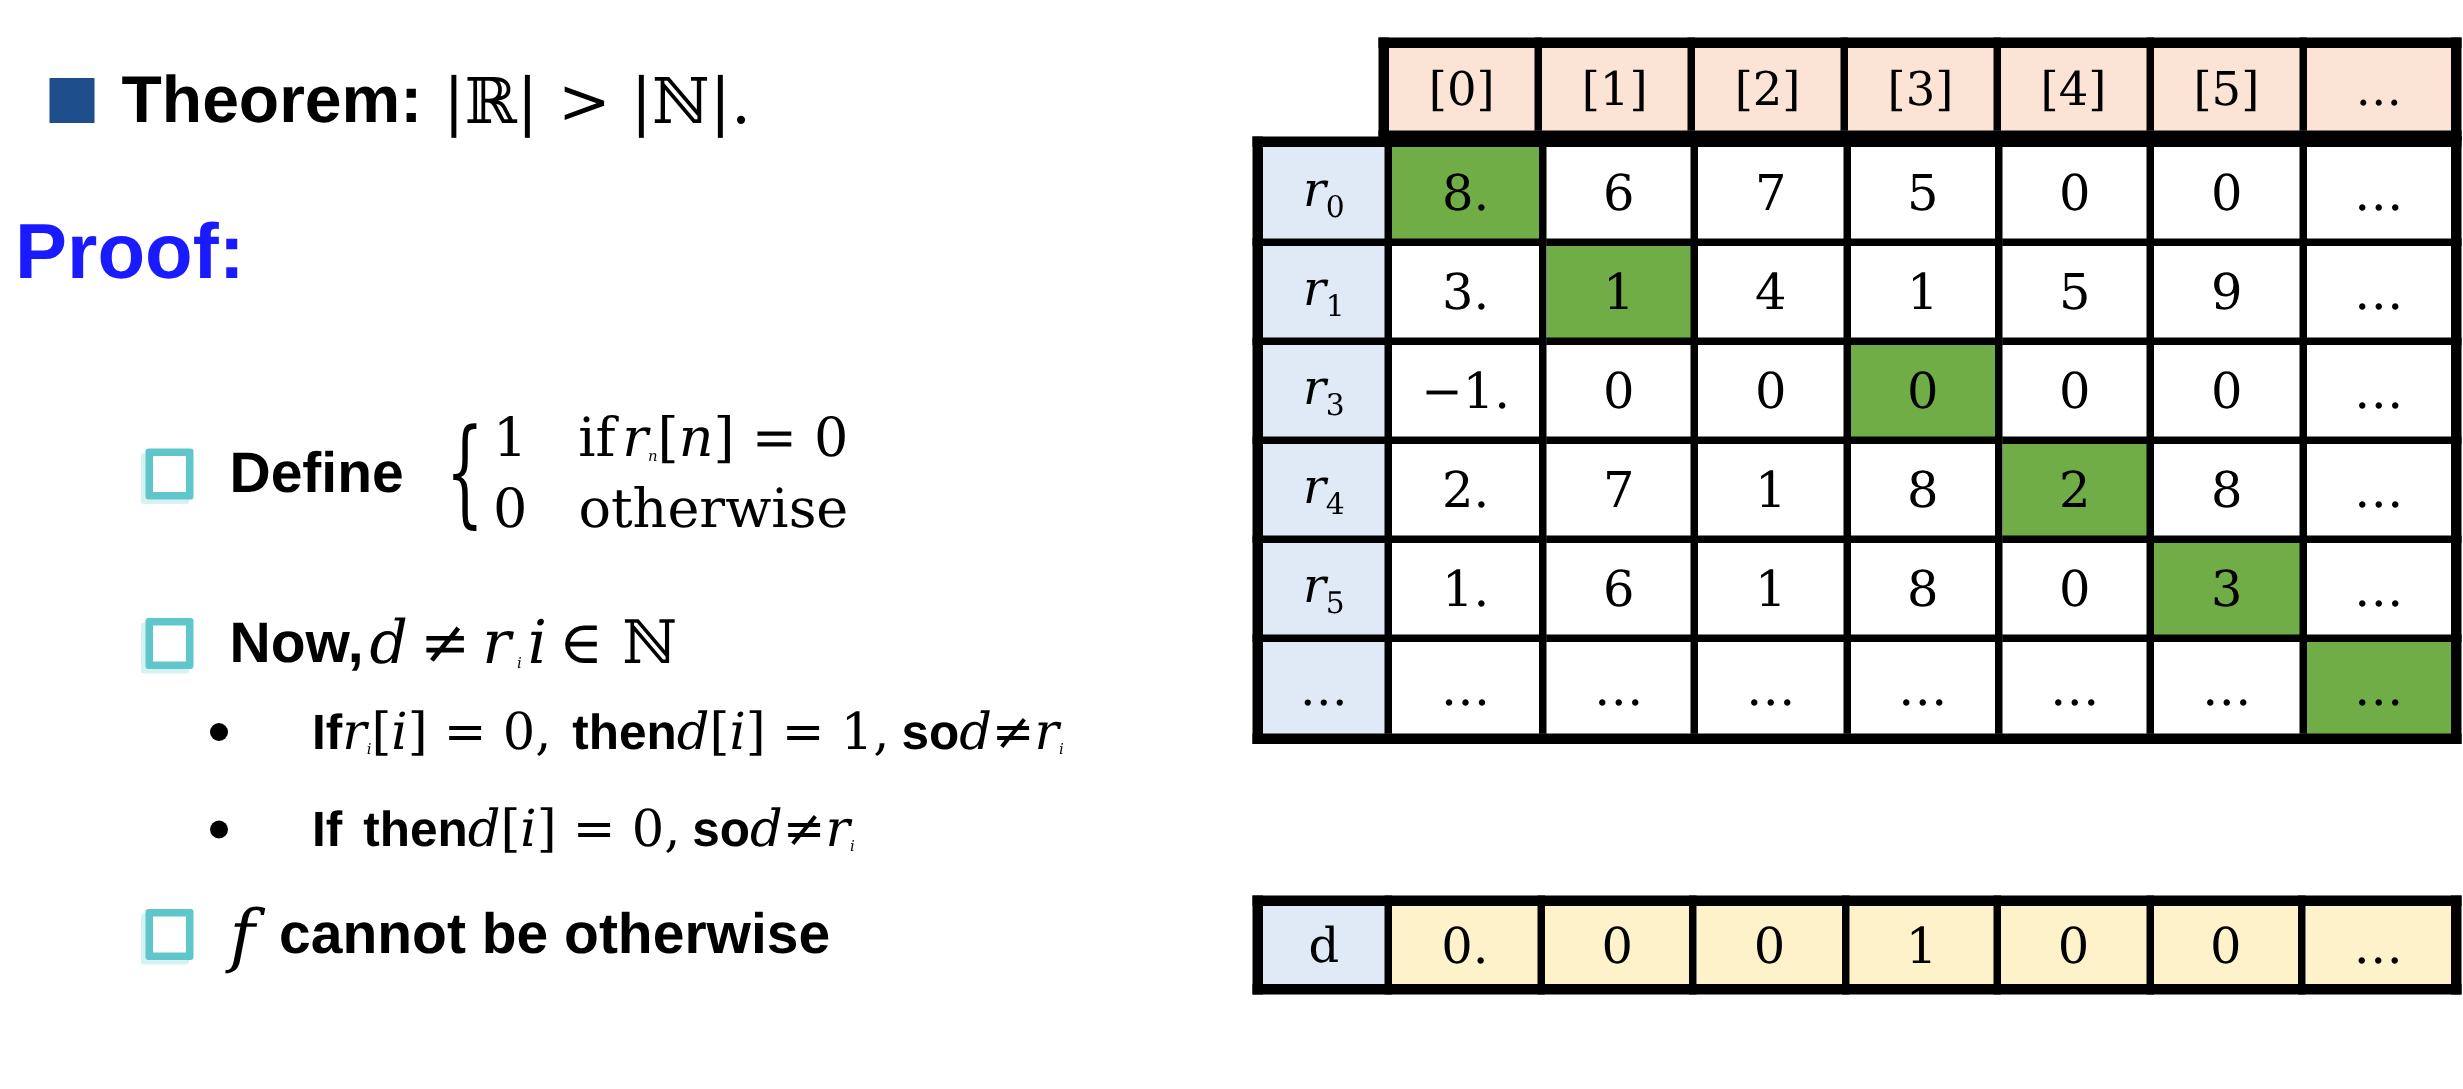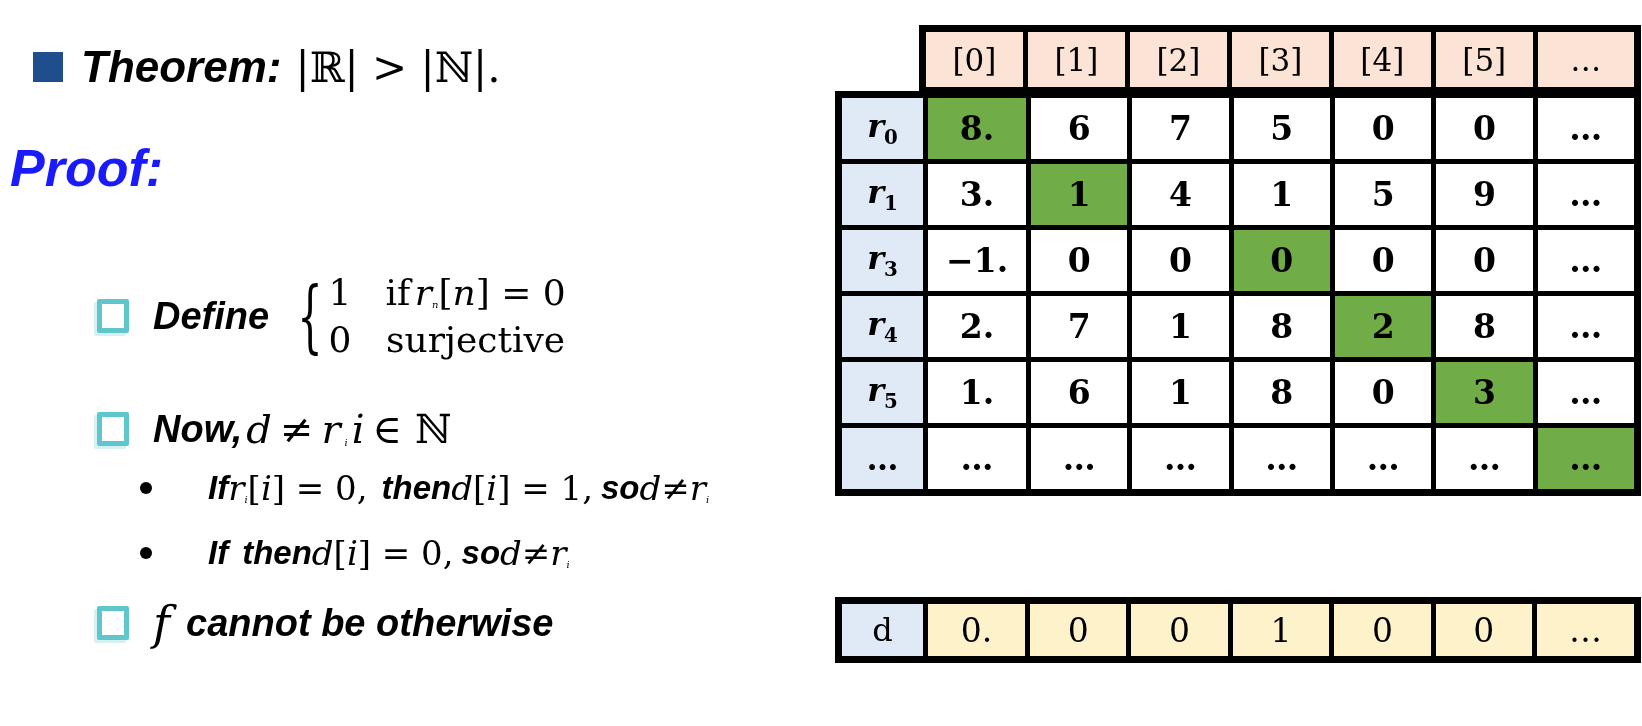--- a/index.html
+++ b/index.html
@@ -5,21 +5,21 @@
   :root{
     --title-bullet:#1f4e8c; --proof-text:#1a1aff; --item-bullet:#5fc6cc;
     --header-bg:#fbe3d5; --label-bg:#dfeaf6; --diagonal-bg:#70ad47;
     --d-row-bg:#fef2cb; --grid-border:#000000; --slide-bg:#ffffff;
   }
   html,body{margin:0;padding:0;}
   .slide{position:relative;width:1642px;height:726px;background:var(--slide-bg);overflow:hidden;
          font-family:"Liberation Sans","DejaVu Sans",sans-serif;color:#000;}
   .abs{position:absolute;}
   
-  .ks{font-family:"Liberation Sans","DejaVu Sans",sans-serif;font-weight:700;font-style:italic;}
+  .ks{font-family:"Liberation Sans","DejaVu Sans",sans-serif;font-weight:700;}
   .m{font-family:"DejaVu Serif","DejaVu Sans","Liberation Serif",serif;font-style:normal;}
   .mi{font-family:"DejaVu Serif","DejaVu Sans","Liberation Serif",serif;font-style:italic;}
   .msub{font-size:0.62em;font-style:italic;font-family:"DejaVu Serif",serif;vertical-align:-0.35em;line-height:0;}
   .title-row{left:33px;top:42px;display:flex;align-items:center;}
   .sq-bullet{width:30px;height:30px;background:var(--title-bullet);display:inline-block;margin-right:18px;flex:0 0 auto;}
   .title-row .ks{font-size:44px;margin-right:14px;}
   .title-row .m{font-size:42px;}
   .proof{left:10px;top:138px;font-size:52px;color:var(--proof-text);}
   .bullet-row{display:flex;align-items:center;}
   .teal-bullet{width:22px;height:24px;border:5px solid var(--item-bullet);border-radius:2px;
@@ -49,21 +49,21 @@
   .concl-row{left:97px;top:596px;}
   .concl-row .mi{font-size:46px;margin-right:16px;}
   
   .panel{left:835px;top:25px;width:806px;height:680px;}
   table.grid{border-collapse:collapse;table-layout:fixed;position:absolute;border:7px solid var(--grid-border);}
   table.grid td{border:5px solid var(--grid-border);text-align:center;vertical-align:middle;padding:0;
       font-family:"DejaVu Serif","DejaVu Sans","Liberation Serif",serif;font-size:33px;background:#fff;overflow:hidden;}
   #header-table{left:84px;top:0;}
   #header-table td{width:100px;height:55px;background:var(--header-bg);font-size:31px;}
   #matrix-table{left:0;top:66px;}
-  #matrix-table td{width:100px;height:61px;font-weight:bold;}
+  #matrix-table td{width:100px;height:61px;}
   #matrix-table td.lbl{width:84px;background:var(--label-bg);font-size:32px;}
   #matrix-table td.diag{background:var(--diagonal-bg);}
   #d-table{left:0;top:572px;}
   #d-table td{width:100px;height:52px;background:var(--d-row-bg);}
   #d-table td.lbl{width:84px;background:var(--label-bg);font-size:32px;}
   td.lbl sub{font-size:0.62em;font-style:normal;}
   td.lbl i{font-family:"DejaVu Serif",serif;}
 </style>
 </head>
 <body>
@@ -79,21 +79,21 @@
   <div class="abs proof ks">Proof:</div>
 
   <div class="abs bullet-row define-row">
     <span class="teal-bullet"></span>
     <span class="ks">Define</span>
     <span class="brace m">{</span>
     <span class="cases">
       <span class="m">1</span>
       <span class="case-cond"><span class="m">if</span> <span class="mi">r</span><sub class="msub">n</sub><span class="m">[</span><span class="mi">n</span><span class="m">] = 0</span></span>
       <span class="m">0</span>
-      <span class="case-cond center m">surjective</span>
+      <span class="case-cond center m">otherwise</span>
     </span>
   </div>
 
   <div class="abs bullet-row now-row">
     <span class="teal-bullet"></span>
     <span class="ks">Now,</span>
     <span class="mi">d</span>
     <span class="m">≠</span>
     <span><span class="mi">r</span><sub class="msub">i</sub></span>
     <span class="mi">i</span>

